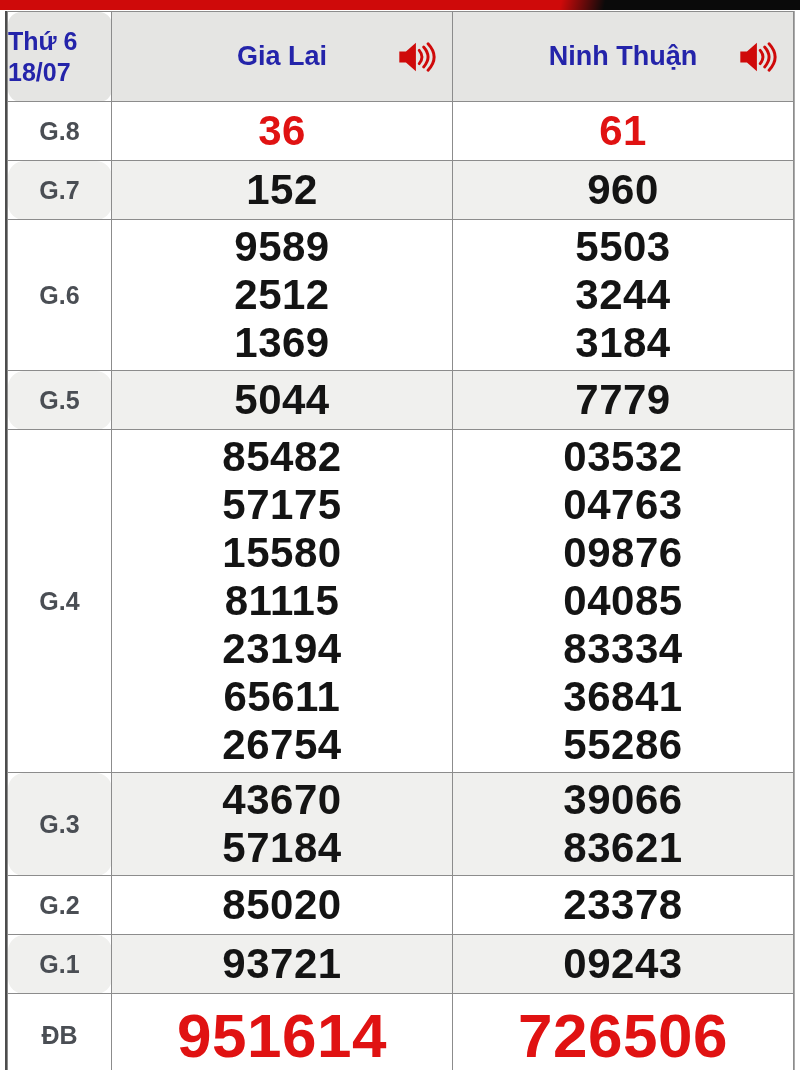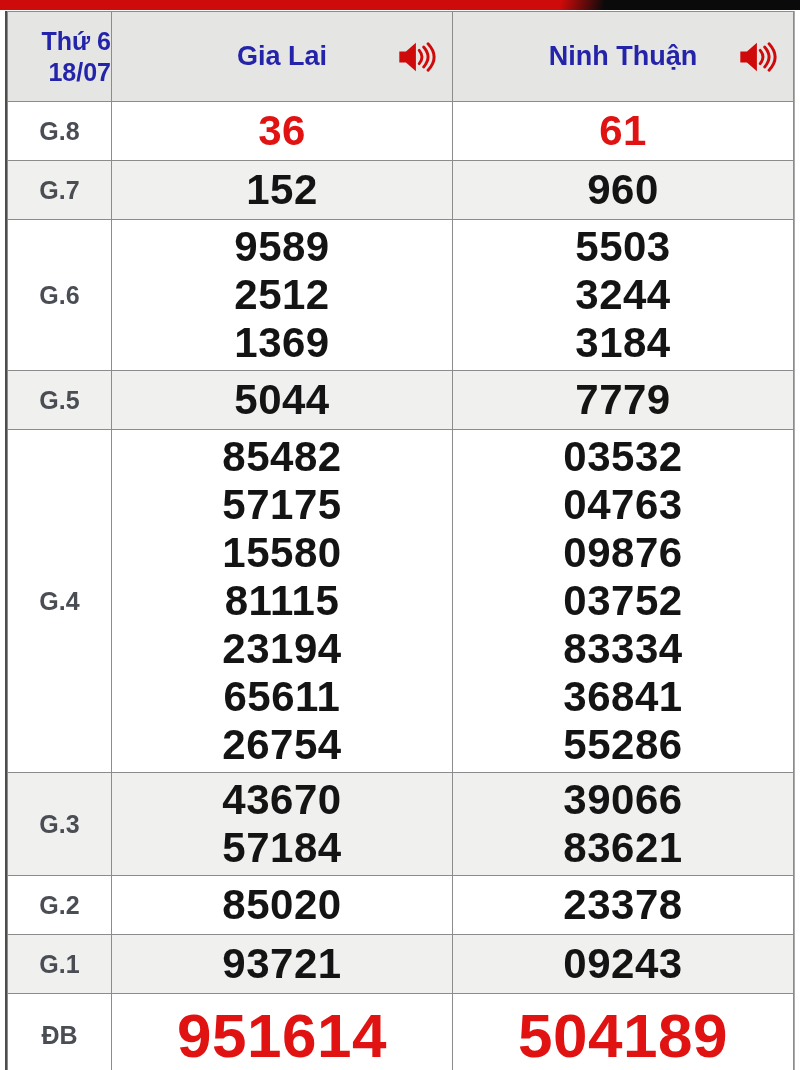--- a/index.html
+++ b/index.html
@@ -22,21 +22,21 @@
     width:100%; border-collapse:collapse; table-layout:fixed;
   }
   col.c-label { width:104px; }
   col.c-prov  { width:auto; }
   th, td { border:1px solid #8c8c8c; }
   thead th {
     height:90px;
     background:var(--header-bg,#e5e5e3);
     vertical-align:middle;
   }
-  .date-cell { text-align:right; }
+  .date-cell { text-align:left;border-radius:13px; }
   .date-cell div {
     color:var(--header-blue,#2424aa);
     font-size:25px; font-weight:700; line-height:31px;
   }
   .province-cell { position:relative; text-align:center; }
   .province-name {
     color:var(--header-blue,#2424aa);
     font-size:27px; font-weight:700;
   }
   .speaker-btn {
@@ -45,20 +45,21 @@
     width:42px; height:36px; line-height:0;
     background:none; border:none; cursor:pointer;
   }
   tbody tr { background:#ffffff; }
   tbody tr.shade { background:var(--shade-bg,#f0f0ee); }
   .label-cell {
     text-align:center; vertical-align:middle;
     color:var(--label-grey,#4a4e54);
     font-size:25px; font-weight:700;
     height:59px;
+    border-radius:16px;
   }
   .nums-cell {
     text-align:center; vertical-align:middle;
     padding:3px 0; height:59px;
   }
   .num {
     font-size:42px; font-weight:700; line-height:48px;
     color:var(--number-black,#141414);
     letter-spacing:0.5px;
   }
@@ -162,21 +163,21 @@
               <div class="num">15580</div>
               <div class="num">81115</div>
               <div class="num">23194</div>
               <div class="num">65611</div>
               <div class="num">26754</div>
             </td>
     <td class="nums-cell">
               <div class="num">03532</div>
               <div class="num">04763</div>
               <div class="num">09876</div>
-              <div class="num">03752</div>
+              <div class="num">04085</div>
               <div class="num">83334</div>
               <div class="num">36841</div>
               <div class="num">55286</div>
             </td>
   </tr>
           <tr class="shade">
     <td class="label-cell">G.3</td>
     <td class="nums-cell">
               <div class="num">43670</div>
               <div class="num">57184</div>
@@ -203,21 +204,21 @@
     <td class="nums-cell">
               <div class="num">09243</div>
             </td>
   </tr>
           <tr class="highlight large">
     <td class="label-cell">ĐB</td>
     <td class="nums-cell">
               <div class="num">951614</div>
             </td>
     <td class="nums-cell">
-              <div class="num">504189</div>
+              <div class="num">726506</div>
             </td>
   </tr>
         </tbody>
     </table>
     <div class="bottom-sliver"></div>
   </div>
 
 </div>
 
 </body></html>

